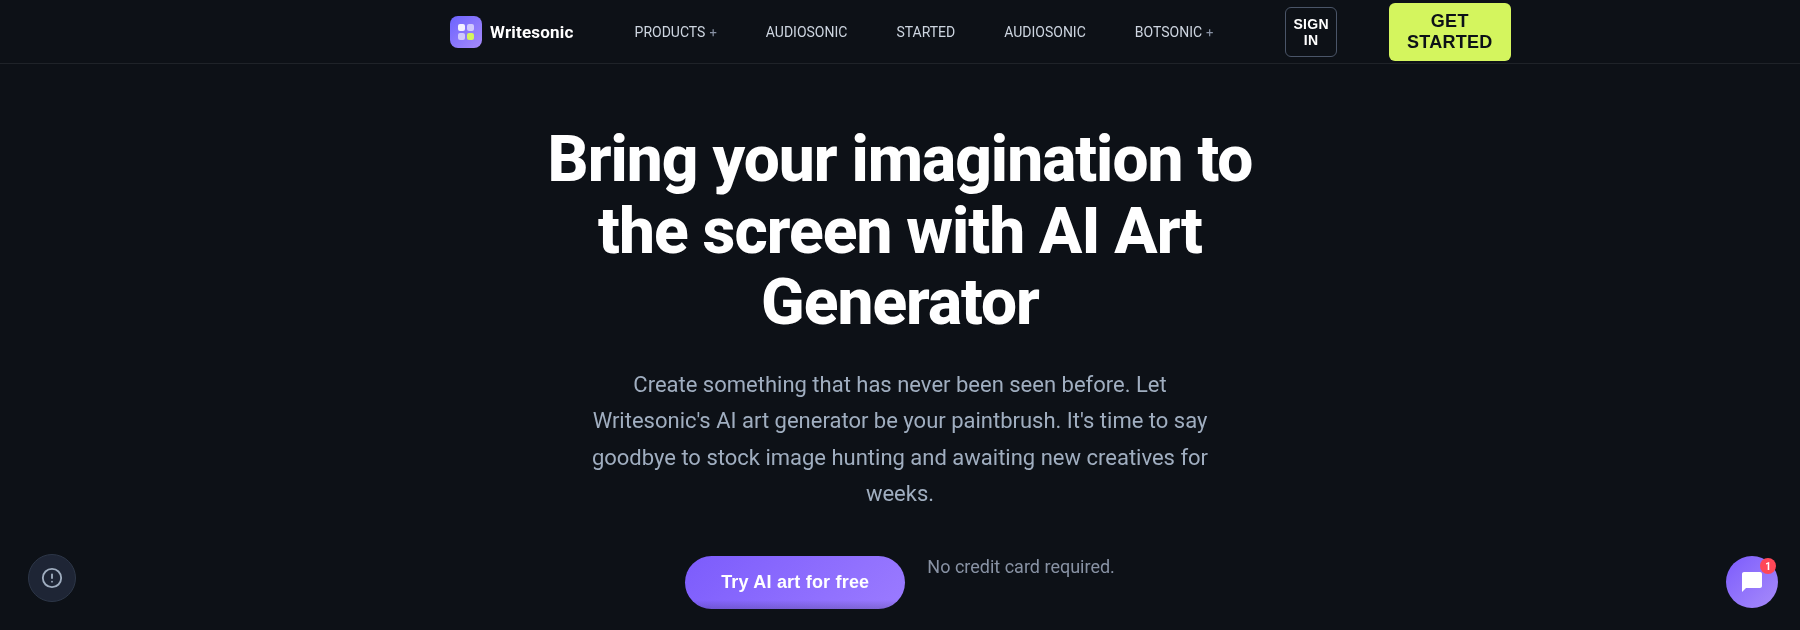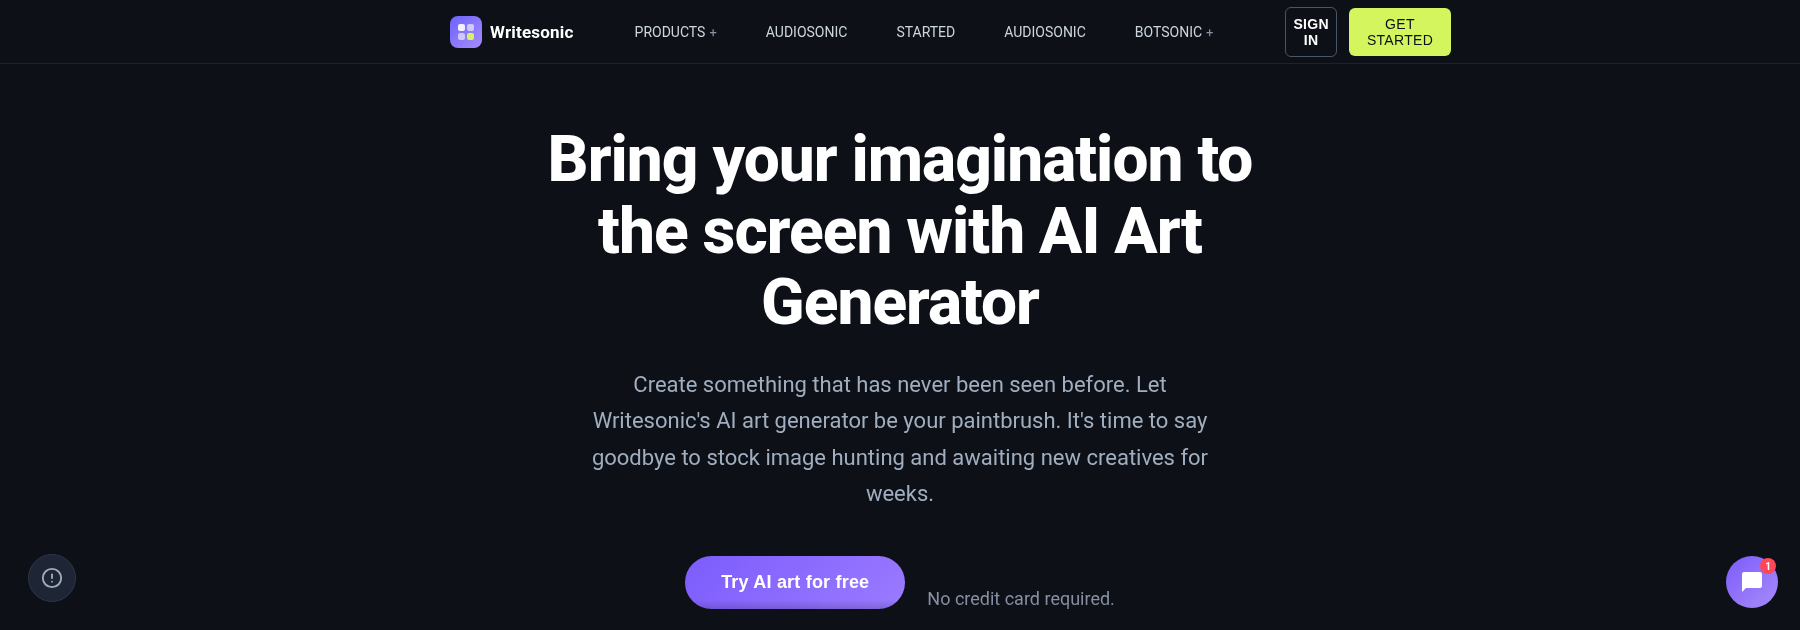--- a/index.html
+++ b/index.html
@@ -99,24 +99,25 @@
       cursor: pointer;
       letter-spacing: 0.3px;
     }
 
     .btn-getstarted {
       padding: 8px 18px;
       border: none;
       border-radius: 6px;
       background: #d4f55e;
       color: #0d1117;
-      font-size: 14px;
-      font-weight: 400;
+      font-size: 18px;
+      font-weight: 700;
       cursor: pointer;
       letter-spacing: 0.3px;
+      margin-left: 40px;
     }
 
     
     .hero {
       display: flex;
       flex-direction: column;
       align-items: center;
       justify-content: center;
       text-align: center;
       padding: 60px 20px 30px;
@@ -136,21 +137,21 @@
       font-size: 22px;
       font-weight: 400;
       color: #a0aec0;
       max-width: 640px;
       line-height: 1.65;
       margin-bottom: 44px;
     }
 
     .hero-cta-row {
       display: flex;
-      align-items: flex-end;
+      align-items: flex-start;
       gap: 22px;
     }
 
     .btn-try {
       padding: 16px 36px;
       border: none;
       border-radius: 50px;
       background: linear-gradient(135deg, #7c5cfc, #9b7bff);
       color: #ffffff;
       font-size: 18px;

